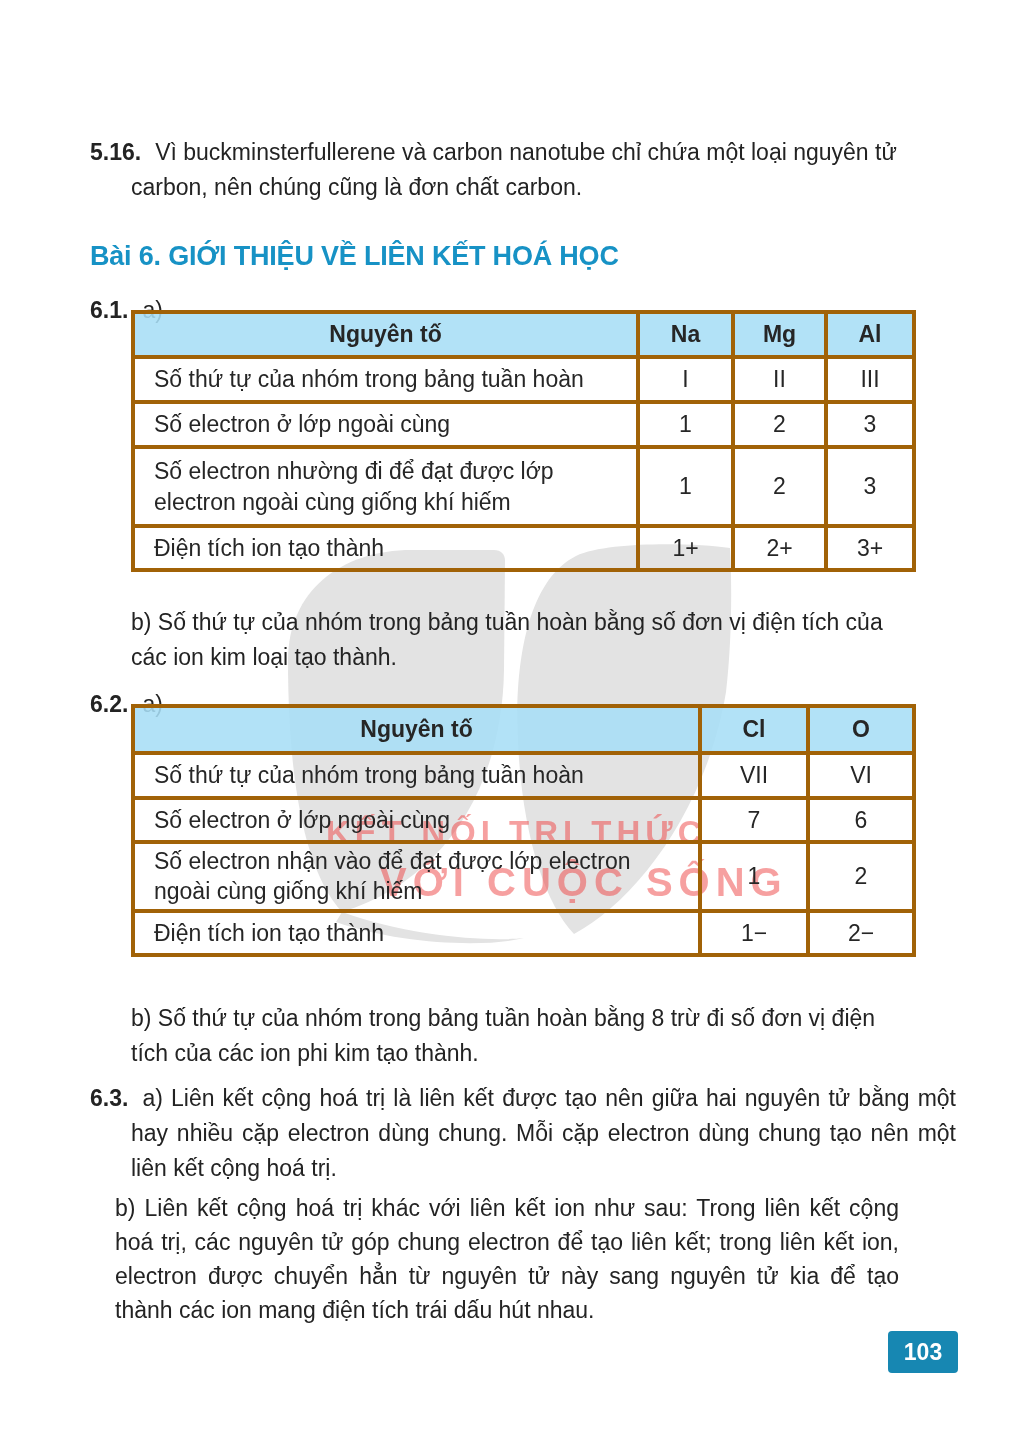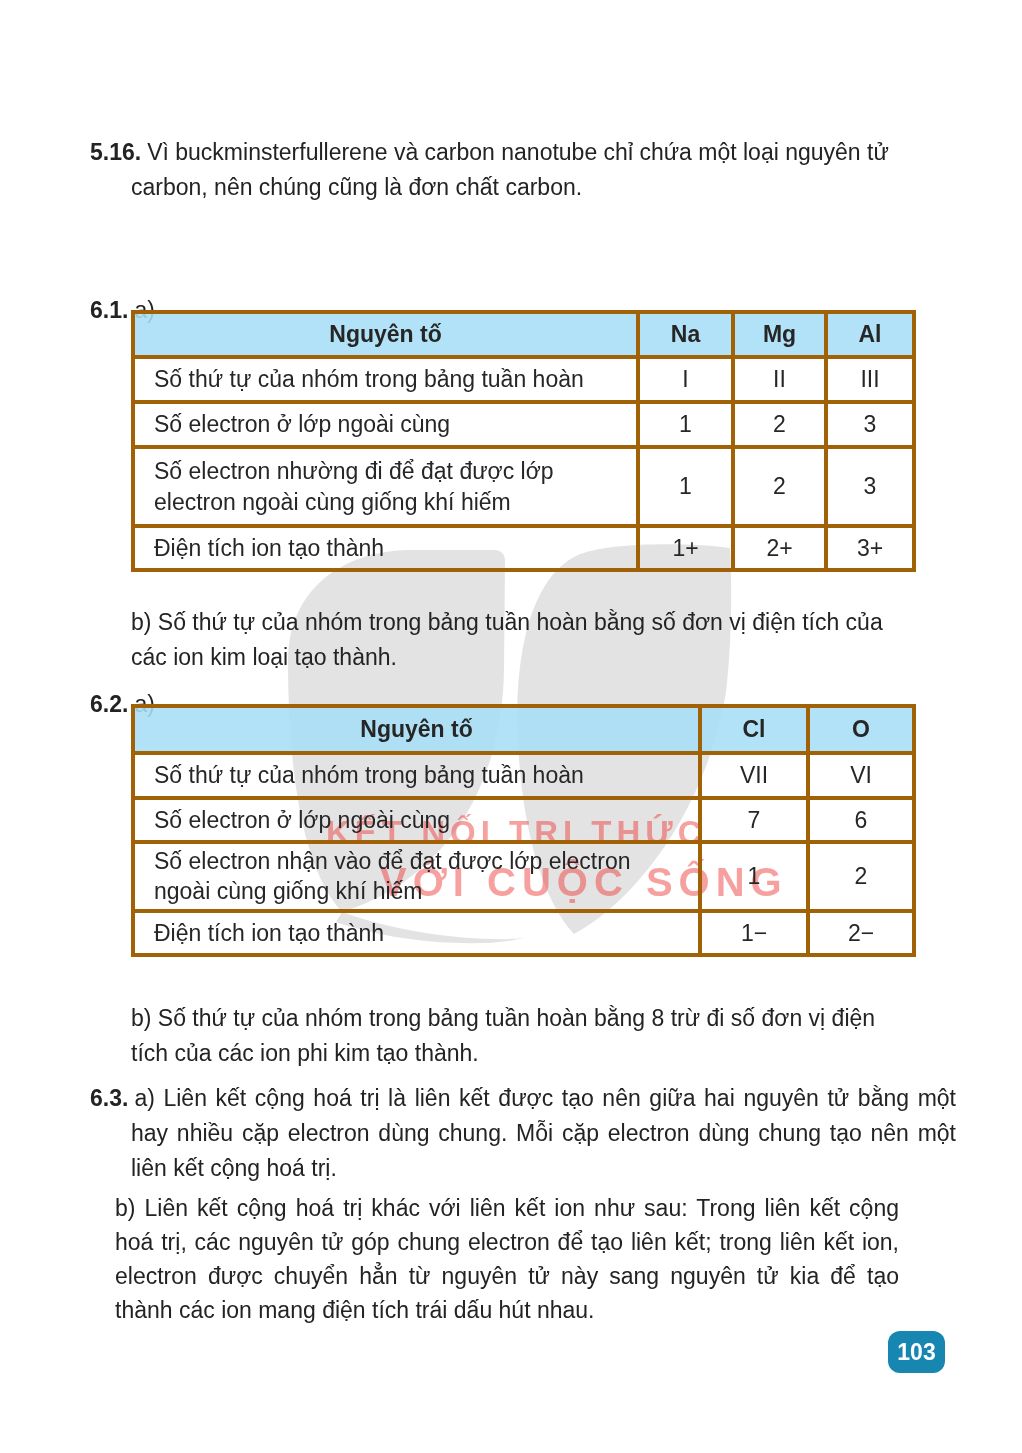--- a/index.html
+++ b/index.html
@@ -21,21 +21,21 @@
   }
   .wm-line1{left:326px;top:814px;font-size:33px;letter-spacing:5px;}
   .wm-line2{left:344px;top:860px;font-size:40px;letter-spacing:6px;margin-left:36px;}
   
   .content{position:absolute;left:0;top:0;width:100%;height:100%;z-index:2;}
   .para{
     position:absolute;
     font-size:23px;line-height:35px;
   }
   .hang{padding-left:41px;text-indent:-41px;}
-  .num{font-weight:700;margin-right:6px;}
+  .num{font-weight:700;margin-right:14px;}
   .just{text-align:justify;}
   .lesson-heading{
     position:absolute;left:90px;top:219px;
     font-size:27px;font-weight:700;color:#1792C5;
     letter-spacing:-0.2px;white-space:nowrap;
   }
   
   table.chem{
     position:absolute;left:131px;
     width:781px;border-collapse:collapse;table-layout:fixed;
@@ -58,21 +58,21 @@
   #table-1{top:310px;}
   #table-2{top:704px;}
   #table-1 tr.hrow{height:45px;}   #table-2 tr.hrow{height:47px;}
   #table-1 tr.r0{height:45px;}     #table-2 tr.r0{height:45px;}
   #table-1 tr.r1{height:45px;}     #table-2 tr.r1{height:44px;}
   #table-1 tr.r2{height:79px;}     #table-2 tr.r2{height:59px;}
   #table-1 tr.r3{height:44px;}     #table-2 tr.r3{height:44px;}
   
   .page-badge{
     position:absolute;left:888px;top:1331px;
-    width:57px;height:42px;border-radius:12px;
+    width:70px;height:42px;border-radius:4px;
     background:#1787B2;color:#ffffff;
     font-size:23px;font-weight:700;
     display:flex;align-items:center;justify-content:center;
   }
 </style>
 </head>
 <body>
 
 <div class="page">
 
@@ -85,20 +85,21 @@
     <div class="wm-line wm-line1">KẾT NỐI TRI THỨC</div>
     <div class="wm-line wm-line2">VỚI CUỘC SỐNG</div>
   </div>
 
   <div class="content">
 
     <p class="para hang" style="left:90px;top:112px;width:792px;">
       <span class="num">5.16.</span><span>Vì buckminsterfullerene và carbon nanotube chỉ chứa một loại nguyên tử carbon, nên chúng cũng là đơn chất carbon.</span>
     </p>
 
+    <h2 class="lesson-heading">Bài 6. GIỚI THIỆU VỀ LIÊN KẾT HOÁ HỌC</h2>
 
     <p class="para" style="left:90px;top:270px;">
       <span class="num">6.1.</span><span>a)</span>
     </p>
 
     <table class="chem" id="table-1">
       <colgroup>
           <col style="width:505px">
           <col style="width:95px">
           <col style="width:93px">

